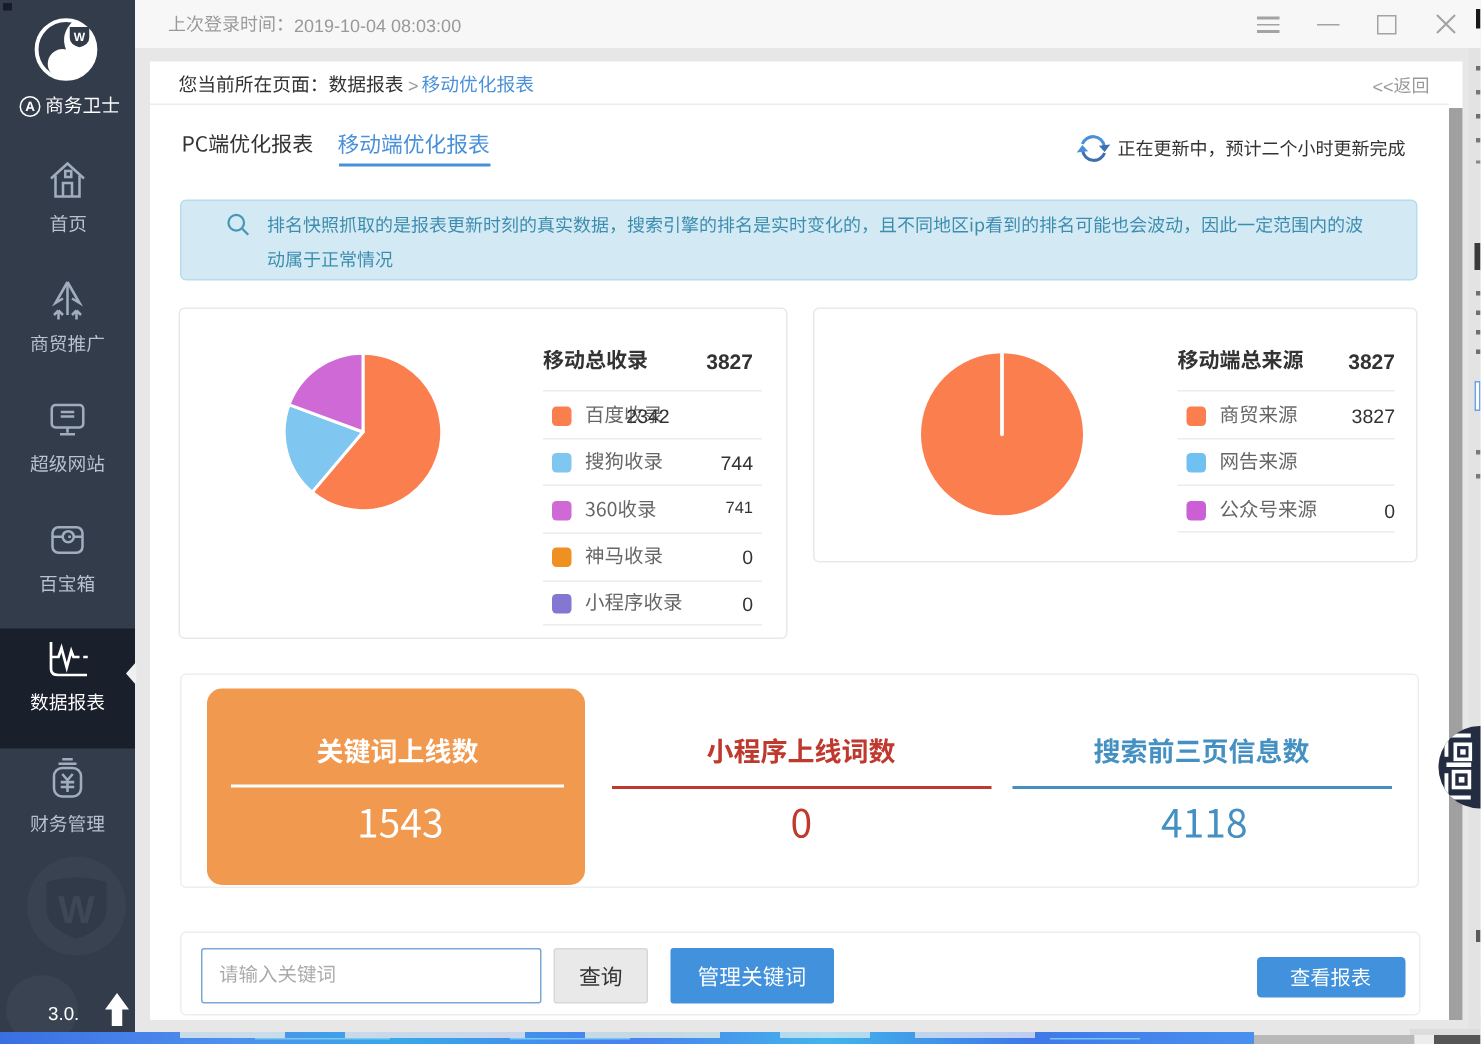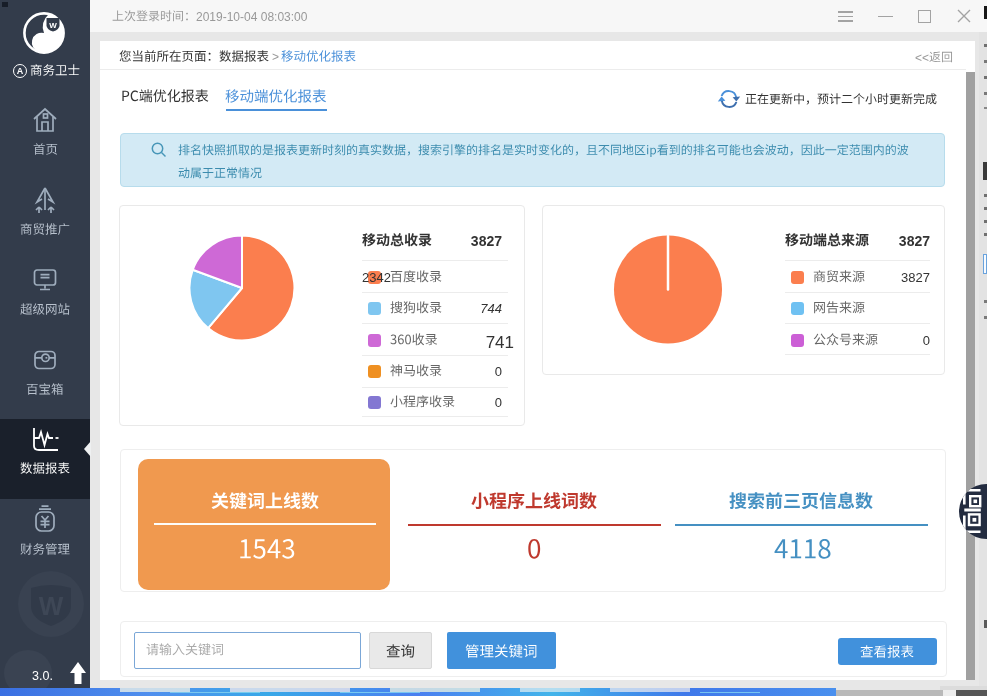--- a/index.html
+++ b/index.html
@@ -107,31 +107,31 @@
 <div class="abs" style="left:362px;top:260px;width:146px;height:1px;background:#ececec;"></div>
 <div class="abs" style="left:362px;top:292px;width:146px;height:1px;background:#ececec;"></div>
 <div class="abs" style="left:362px;top:323px;width:146px;height:1px;background:#ececec;"></div>
 <div class="abs" style="left:362px;top:355px;width:146px;height:1px;background:#ececec;"></div>
 <div class="abs" style="left:362px;top:387px;width:146px;height:1px;background:#ececec;"></div>
 <div class="abs" style="left:362px;top:416px;width:146px;height:1px;background:#ececec;"></div>
 <div class="abs" style="left:368px;top:271px;width:13px;height:13px;border-radius:3px;background:#fb7e4e;"></div>
 <svg class="abs" style="left:390px;top:270px;" width="54" height="16" viewBox="0 0 54 16">
     <path transform="translate(0,11.18) scale(0.013000,-0.013000)" d="M177 563V-81H253V-16H759V-81H837V563H497C510 608 524 662 536 713H937V786H64V713H449C442 663 431 607 420 563ZM253 241H759V54H253ZM253 310V493H759V310Z M1386 644V557H1225V495H1386V329H1775V495H1937V557H1775V644H1701V557H1458V644ZM1701 495V389H1458V495ZM1757 203C1713 151 1651 110 1579 78C1508 111 1450 153 1408 203ZM1239 265V203H1369L1335 189C1376 133 1431 86 1497 47C1403 17 1298 -1 1192 -10C1203 -27 1217 -56 1222 -74C1347 -60 1469 -35 1576 7C1675 -37 1792 -65 1918 -80C1927 -61 1946 -31 1962 -15C1852 -5 1749 15 1660 46C1748 93 1821 157 1867 243L1820 268L1807 265ZM1473 827C1487 801 1502 769 1513 741H1126V468C1126 319 1119 105 1037 -46C1056 -52 1089 -68 1104 -80C1188 78 1201 309 1201 469V670H1948V741H1598C1586 773 1566 813 1548 845Z M2588 574H2805C2784 447 2751 338 2703 248C2651 340 2611 446 2583 559ZM2577 840C2548 666 2495 502 2409 401C2426 386 2453 353 2463 338C2493 375 2519 418 2543 466C2574 361 2613 264 2662 180C2604 96 2527 30 2426 -19C2442 -35 2466 -66 2475 -81C2570 -30 2645 35 2704 115C2762 34 2830 -31 2912 -76C2923 -57 2947 -29 2964 -15C2878 27 2806 95 2747 178C2811 285 2853 416 2881 574H2956V645H2611C2628 703 2643 765 2654 828ZM2092 100C2111 116 2141 130 2324 197V-81H2398V825H2324V270L2170 219V729H2096V237C2096 197 2076 178 2061 169C2073 152 2087 119 2092 100Z M3134 317C3199 281 3278 224 3316 186L3369 238C3329 276 3248 329 3185 363ZM3134 784V715H3740L3736 623H3164V554H3732L3726 462H3067V395H3461V212C3316 152 3165 91 3068 54L3108 -13C3206 29 3337 85 3461 140V2C3461 -12 3456 -16 3440 -17C3424 -18 3368 -18 3309 -16C3319 -35 3331 -63 3335 -82C3413 -82 3464 -82 3495 -71C3527 -60 3537 -42 3537 1V236C3623 106 3748 9 3904 -40C3914 -20 3937 9 3953 25C3845 54 3751 107 3675 177C3739 216 3814 272 3874 323L3810 370C3765 325 3691 266 3629 224C3592 266 3561 314 3537 365V395H3940V462H3804C3813 565 3820 688 3822 784L3763 788L3750 784Z" fill="#666"></path>
   </svg>
-<div class="abs" style="left:362px;top:270px;width:140px;text-align:left;font-size:13px;color:#333;">2342</div>
+<div class="abs" style="left:362px;top:270px;width:140px;text-align:center;font-size:13px;color:#333;">2342</div>
 <div class="abs" style="left:368px;top:302px;width:13px;height:13px;border-radius:3px;background:#7fc6f0;"></div>
 <svg class="abs" style="left:390px;top:301px;" width="54" height="16" viewBox="0 0 54 16">
     <path transform="translate(0,11.18) scale(0.013000,-0.013000)" d="M166 840V638H46V568H166V354L39 309L59 238L166 279V13C166 0 161 -3 150 -3C138 -4 103 -4 64 -3C74 -24 83 -56 85 -75C144 -76 181 -73 205 -61C229 -48 237 -27 237 13V306L349 350L336 418L237 380V568H339V638H237V840ZM379 290V226H424L416 223C458 156 515 99 584 53C499 16 402 -7 304 -20C317 -36 331 -64 338 -82C449 -64 557 -34 651 12C730 -29 820 -59 917 -78C927 -59 946 -31 962 -16C875 -2 793 21 721 52C803 106 870 178 911 271L866 293L853 290H683V387H915V758H723V696H847V602H727V545H847V449H683V841H614V449H457V544H566V602H457V694C509 710 563 730 607 754L553 804C516 779 450 751 392 732V387H614V290ZM809 226C771 169 717 123 652 87C586 125 531 171 491 226Z M1506 839C1467 705 1403 572 1325 486C1342 476 1372 453 1386 440C1427 489 1466 552 1500 622H1855C1843 200 1828 45 1799 11C1788 -4 1778 -6 1760 -6C1739 -6 1687 -6 1632 -1C1645 -22 1653 -55 1655 -76C1707 -79 1759 -80 1790 -76C1823 -73 1845 -65 1865 -35C1903 13 1915 174 1929 651C1929 663 1929 691 1929 691H1531C1549 734 1565 778 1578 823ZM1511 434H1666V231H1511ZM1442 499V91H1511V165H1734V499ZM1297 834C1276 795 1248 755 1216 715C1188 755 1151 794 1105 832L1052 791C1103 748 1141 705 1169 659C1128 615 1083 574 1037 540C1054 528 1077 505 1090 491C1129 521 1168 555 1204 593C1223 550 1234 506 1242 460C1196 369 1114 270 1041 218C1060 204 1081 179 1093 161C1147 205 1205 274 1251 346L1252 299C1252 166 1242 47 1215 13C1207 2 1197 -4 1182 -6C1158 -8 1117 -9 1066 -5C1080 -26 1088 -55 1088 -79C1134 -81 1176 -81 1212 -74C1238 -70 1257 -59 1271 -40C1313 17 1324 151 1324 298C1324 420 1314 538 1257 650C1298 698 1334 748 1364 799Z M2588 574H2805C2784 447 2751 338 2703 248C2651 340 2611 446 2583 559ZM2577 840C2548 666 2495 502 2409 401C2426 386 2453 353 2463 338C2493 375 2519 418 2543 466C2574 361 2613 264 2662 180C2604 96 2527 30 2426 -19C2442 -35 2466 -66 2475 -81C2570 -30 2645 35 2704 115C2762 34 2830 -31 2912 -76C2923 -57 2947 -29 2964 -15C2878 27 2806 95 2747 178C2811 285 2853 416 2881 574H2956V645H2611C2628 703 2643 765 2654 828ZM2092 100C2111 116 2141 130 2324 197V-81H2398V825H2324V270L2170 219V729H2096V237C2096 197 2076 178 2061 169C2073 152 2087 119 2092 100Z M3134 317C3199 281 3278 224 3316 186L3369 238C3329 276 3248 329 3185 363ZM3134 784V715H3740L3736 623H3164V554H3732L3726 462H3067V395H3461V212C3316 152 3165 91 3068 54L3108 -13C3206 29 3337 85 3461 140V2C3461 -12 3456 -16 3440 -17C3424 -18 3368 -18 3309 -16C3319 -35 3331 -63 3335 -82C3413 -82 3464 -82 3495 -71C3527 -60 3537 -42 3537 1V236C3623 106 3748 9 3904 -40C3914 -20 3937 9 3953 25C3845 54 3751 107 3675 177C3739 216 3814 272 3874 323L3810 370C3765 325 3691 266 3629 224C3592 266 3561 314 3537 365V395H3940V462H3804C3813 565 3820 688 3822 784L3763 788L3750 784Z" fill="#666"></path>
   </svg>
-<div class="abs" style="left:362px;top:301px;width:140px;text-align:right;font-size:13px;color:#333;font-style:italic;">744</div>
+<div class="abs" style="left:362px;top:301px;width:140px;text-align:right;font-size:13px;color:#333;">744</div>
 <div class="abs" style="left:368px;top:334px;width:13px;height:13px;border-radius:3px;background:#ce69d6;"></div>
 <svg class="abs" style="left:390px;top:333px;" width="50" height="16" viewBox="0 0 50 16">
     <path transform="translate(0,11.18) scale(0.013000,-0.013000)" d="M263 -13C394 -13 499 65 499 196C499 297 430 361 344 382V387C422 414 474 474 474 563C474 679 384 746 260 746C176 746 111 709 56 659L105 601C147 643 198 672 257 672C334 672 381 626 381 556C381 477 330 416 178 416V346C348 346 406 288 406 199C406 115 345 63 257 63C174 63 119 103 76 147L29 88C77 35 149 -13 263 -13Z M856 -13C970 -13 1067 83 1067 225C1067 379 987 455 863 455C806 455 742 422 697 367C701 594 784 671 886 671C930 671 974 649 1002 615L1054 671C1013 715 958 746 882 746C740 746 611 637 611 350C611 108 716 -13 856 -13ZM699 294C747 362 803 387 848 387C937 387 980 324 980 225C980 125 926 59 856 59C764 59 709 142 699 294Z M1388 -13C1527 -13 1616 113 1616 369C1616 623 1527 746 1388 746C1248 746 1160 623 1160 369C1160 113 1248 -13 1388 -13ZM1388 61C1305 61 1248 154 1248 369C1248 583 1305 674 1388 674C1471 674 1528 583 1528 369C1528 154 1471 61 1388 61Z M2253 574H2470C2449 447 2416 338 2368 248C2316 340 2276 446 2248 559ZM2242 840C2213 666 2160 502 2074 401C2091 386 2118 353 2128 338C2158 375 2184 418 2208 466C2239 361 2278 264 2327 180C2269 96 2192 30 2091 -19C2107 -35 2131 -66 2140 -81C2235 -30 2310 35 2369 115C2427 34 2495 -31 2577 -76C2588 -57 2612 -29 2629 -15C2543 27 2471 95 2412 178C2476 285 2518 416 2546 574H2621V645H2276C2293 703 2308 765 2319 828ZM1757 100C1776 116 1806 130 1989 197V-81H2063V825H1989V270L1835 219V729H1761V237C1761 197 1741 178 1726 169C1738 152 1752 119 1757 100Z M2799 317C2864 281 2943 224 2981 186L3034 238C2994 276 2913 329 2850 363ZM2799 784V715H3405L3401 623H2829V554H3397L3391 462H2732V395H3126V212C2981 152 2830 91 2733 54L2773 -13C2871 29 3002 85 3126 140V2C3126 -12 3121 -16 3105 -17C3089 -18 3033 -18 2974 -16C2984 -35 2996 -63 3000 -82C3078 -82 3129 -82 3160 -71C3192 -60 3202 -42 3202 1V236C3288 106 3413 9 3569 -40C3579 -20 3602 9 3618 25C3510 54 3416 107 3340 177C3404 216 3479 272 3539 323L3475 370C3430 325 3356 266 3294 224C3257 266 3226 314 3202 365V395H3605V462H3469C3478 565 3485 688 3487 784L3428 788L3415 784Z" fill="#666"></path>
   </svg>
-<div class="abs" style="left:374px;top:333px;width:140px;text-align:right;font-size:17px;color:#333;">741</div>
+<div class="abs" style="left:362px;top:333px;width:140px;text-align:right;font-size:11px;color:#333;">741</div>
 <div class="abs" style="left:368px;top:365px;width:13px;height:13px;border-radius:3px;background:#ef9022;"></div>
 <svg class="abs" style="left:390px;top:364px;" width="54" height="16" viewBox="0 0 54 16">
     <path transform="translate(0,11.18) scale(0.013000,-0.013000)" d="M156 806C190 765 228 710 246 673L307 713C288 747 249 800 214 839ZM497 408H637V266H497ZM497 475V614H637V475ZM853 408V266H710V408ZM853 475H710V614H853ZM637 840V682H428V151H497V198H637V-79H710V198H853V158H925V682H710V840ZM52 668V599H306C244 474 136 354 32 288C43 274 59 236 65 215C106 245 149 282 190 325V-79H259V354C297 311 341 256 362 227L407 289C388 311 314 387 274 425C323 491 366 565 395 642L357 671L344 668Z M1057 201V129H1711V201ZM1226 633C1219 535 1207 404 1194 324H1218L1837 323C1818 116 1796 27 1767 1C1756 -9 1743 -10 1722 -10C1697 -10 1634 -10 1567 -4C1581 -24 1590 -54 1592 -76C1656 -79 1717 -80 1750 -78C1786 -76 1809 -69 1831 -46C1870 -8 1892 96 1916 359C1918 370 1919 394 1919 394H1744C1759 519 1776 672 1784 778L1729 784L1716 780H1133V707H1703C1695 618 1682 495 1668 394H1278C1286 466 1295 555 1301 628Z M2588 574H2805C2784 447 2751 338 2703 248C2651 340 2611 446 2583 559ZM2577 840C2548 666 2495 502 2409 401C2426 386 2453 353 2463 338C2493 375 2519 418 2543 466C2574 361 2613 264 2662 180C2604 96 2527 30 2426 -19C2442 -35 2466 -66 2475 -81C2570 -30 2645 35 2704 115C2762 34 2830 -31 2912 -76C2923 -57 2947 -29 2964 -15C2878 27 2806 95 2747 178C2811 285 2853 416 2881 574H2956V645H2611C2628 703 2643 765 2654 828ZM2092 100C2111 116 2141 130 2324 197V-81H2398V825H2324V270L2170 219V729H2096V237C2096 197 2076 178 2061 169C2073 152 2087 119 2092 100Z M3134 317C3199 281 3278 224 3316 186L3369 238C3329 276 3248 329 3185 363ZM3134 784V715H3740L3736 623H3164V554H3732L3726 462H3067V395H3461V212C3316 152 3165 91 3068 54L3108 -13C3206 29 3337 85 3461 140V2C3461 -12 3456 -16 3440 -17C3424 -18 3368 -18 3309 -16C3319 -35 3331 -63 3335 -82C3413 -82 3464 -82 3495 -71C3527 -60 3537 -42 3537 1V236C3623 106 3748 9 3904 -40C3914 -20 3937 9 3953 25C3845 54 3751 107 3675 177C3739 216 3814 272 3874 323L3810 370C3765 325 3691 266 3629 224C3592 266 3561 314 3537 365V395H3940V462H3804C3813 565 3820 688 3822 784L3763 788L3750 784Z" fill="#666"></path>
   </svg>
 <div class="abs" style="left:362px;top:364px;width:140px;text-align:right;font-size:13px;color:#333;">0</div>
 <div class="abs" style="left:368px;top:396px;width:13px;height:13px;border-radius:3px;background:#8377d2;"></div>
 <svg class="abs" style="left:390px;top:395px;" width="67" height="16" viewBox="0 0 67 16">
     <path transform="translate(0,11.18) scale(0.013000,-0.013000)" d="M464 826V24C464 4 456 -2 436 -3C415 -4 343 -5 270 -2C282 -23 296 -59 301 -80C395 -81 457 -79 494 -66C530 -54 545 -31 545 24V826ZM705 571C791 427 872 240 895 121L976 154C950 274 865 458 777 598ZM202 591C177 457 121 284 32 178C53 169 86 151 103 138C194 249 253 430 286 577Z M1532 733H1834V549H1532ZM1462 798V484H1907V798ZM1448 209V144H1644V13H1381V-53H1963V13H1718V144H1919V209H1718V330H1941V396H1425V330H1644V209ZM1361 826C1287 792 1155 763 1043 744C1052 728 1062 703 1065 687C1112 693 1162 702 1212 712V558H1049V488H1202C1162 373 1093 243 1028 172C1041 154 1059 124 1067 103C1118 165 1171 264 1212 365V-78H1286V353C1320 311 1360 257 1377 229L1422 288C1402 311 1315 401 1286 426V488H1411V558H1286V729C1333 740 1377 753 1413 768Z M2371 437C2438 408 2518 370 2583 336H2230V271H2542V8C2542 -7 2537 -11 2517 -12C2498 -13 2431 -13 2357 -11C2367 -32 2379 -60 2383 -81C2473 -81 2533 -81 2569 -70C2606 -59 2617 -38 2617 7V271H2833C2799 225 2761 178 2729 146L2789 116C2841 166 2897 245 2949 317L2895 340L2882 336H2697L2705 344C2685 356 2658 370 2629 384C2712 429 2798 493 2857 554L2808 591L2791 587H2288V525H2724C2678 485 2619 444 2564 416C2514 439 2461 462 2416 481ZM2471 824C2486 795 2504 759 2517 728H2120V450C2120 305 2113 102 2031 -41C2048 -49 2081 -70 2094 -83C2180 69 2193 295 2193 450V658H2951V728H2603C2589 761 2564 809 2543 845Z M3588 574H3805C3784 447 3751 338 3703 248C3651 340 3611 446 3583 559ZM3577 840C3548 666 3495 502 3409 401C3426 386 3453 353 3463 338C3493 375 3519 418 3543 466C3574 361 3613 264 3662 180C3604 96 3527 30 3426 -19C3442 -35 3466 -66 3475 -81C3570 -30 3645 35 3704 115C3762 34 3830 -31 3912 -76C3923 -57 3947 -29 3964 -15C3878 27 3806 95 3747 178C3811 285 3853 416 3881 574H3956V645H3611C3628 703 3643 765 3654 828ZM3092 100C3111 116 3141 130 3324 197V-81H3398V825H3324V270L3170 219V729H3096V237C3096 197 3076 178 3061 169C3073 152 3087 119 3092 100Z M4134 317C4199 281 4278 224 4316 186L4369 238C4329 276 4248 329 4185 363ZM4134 784V715H4740L4736 623H4164V554H4732L4726 462H4067V395H4461V212C4316 152 4165 91 4068 54L4108 -13C4206 29 4337 85 4461 140V2C4461 -12 4456 -16 4440 -17C4424 -18 4368 -18 4309 -16C4319 -35 4331 -63 4335 -82C4413 -82 4464 -82 4495 -71C4527 -60 4537 -42 4537 1V236C4623 106 4748 9 4904 -40C4914 -20 4937 9 4953 25C4845 54 4751 107 4675 177C4739 216 4814 272 4874 323L4810 370C4765 325 4691 266 4629 224C4592 266 4561 314 4537 365V395H4940V462H4804C4813 565 4820 688 4822 784L4763 788L4750 784Z" fill="#666"></path>
   </svg>
 <div class="abs" style="left:362px;top:395px;width:140px;text-align:right;font-size:13px;color:#333;">0</div>

